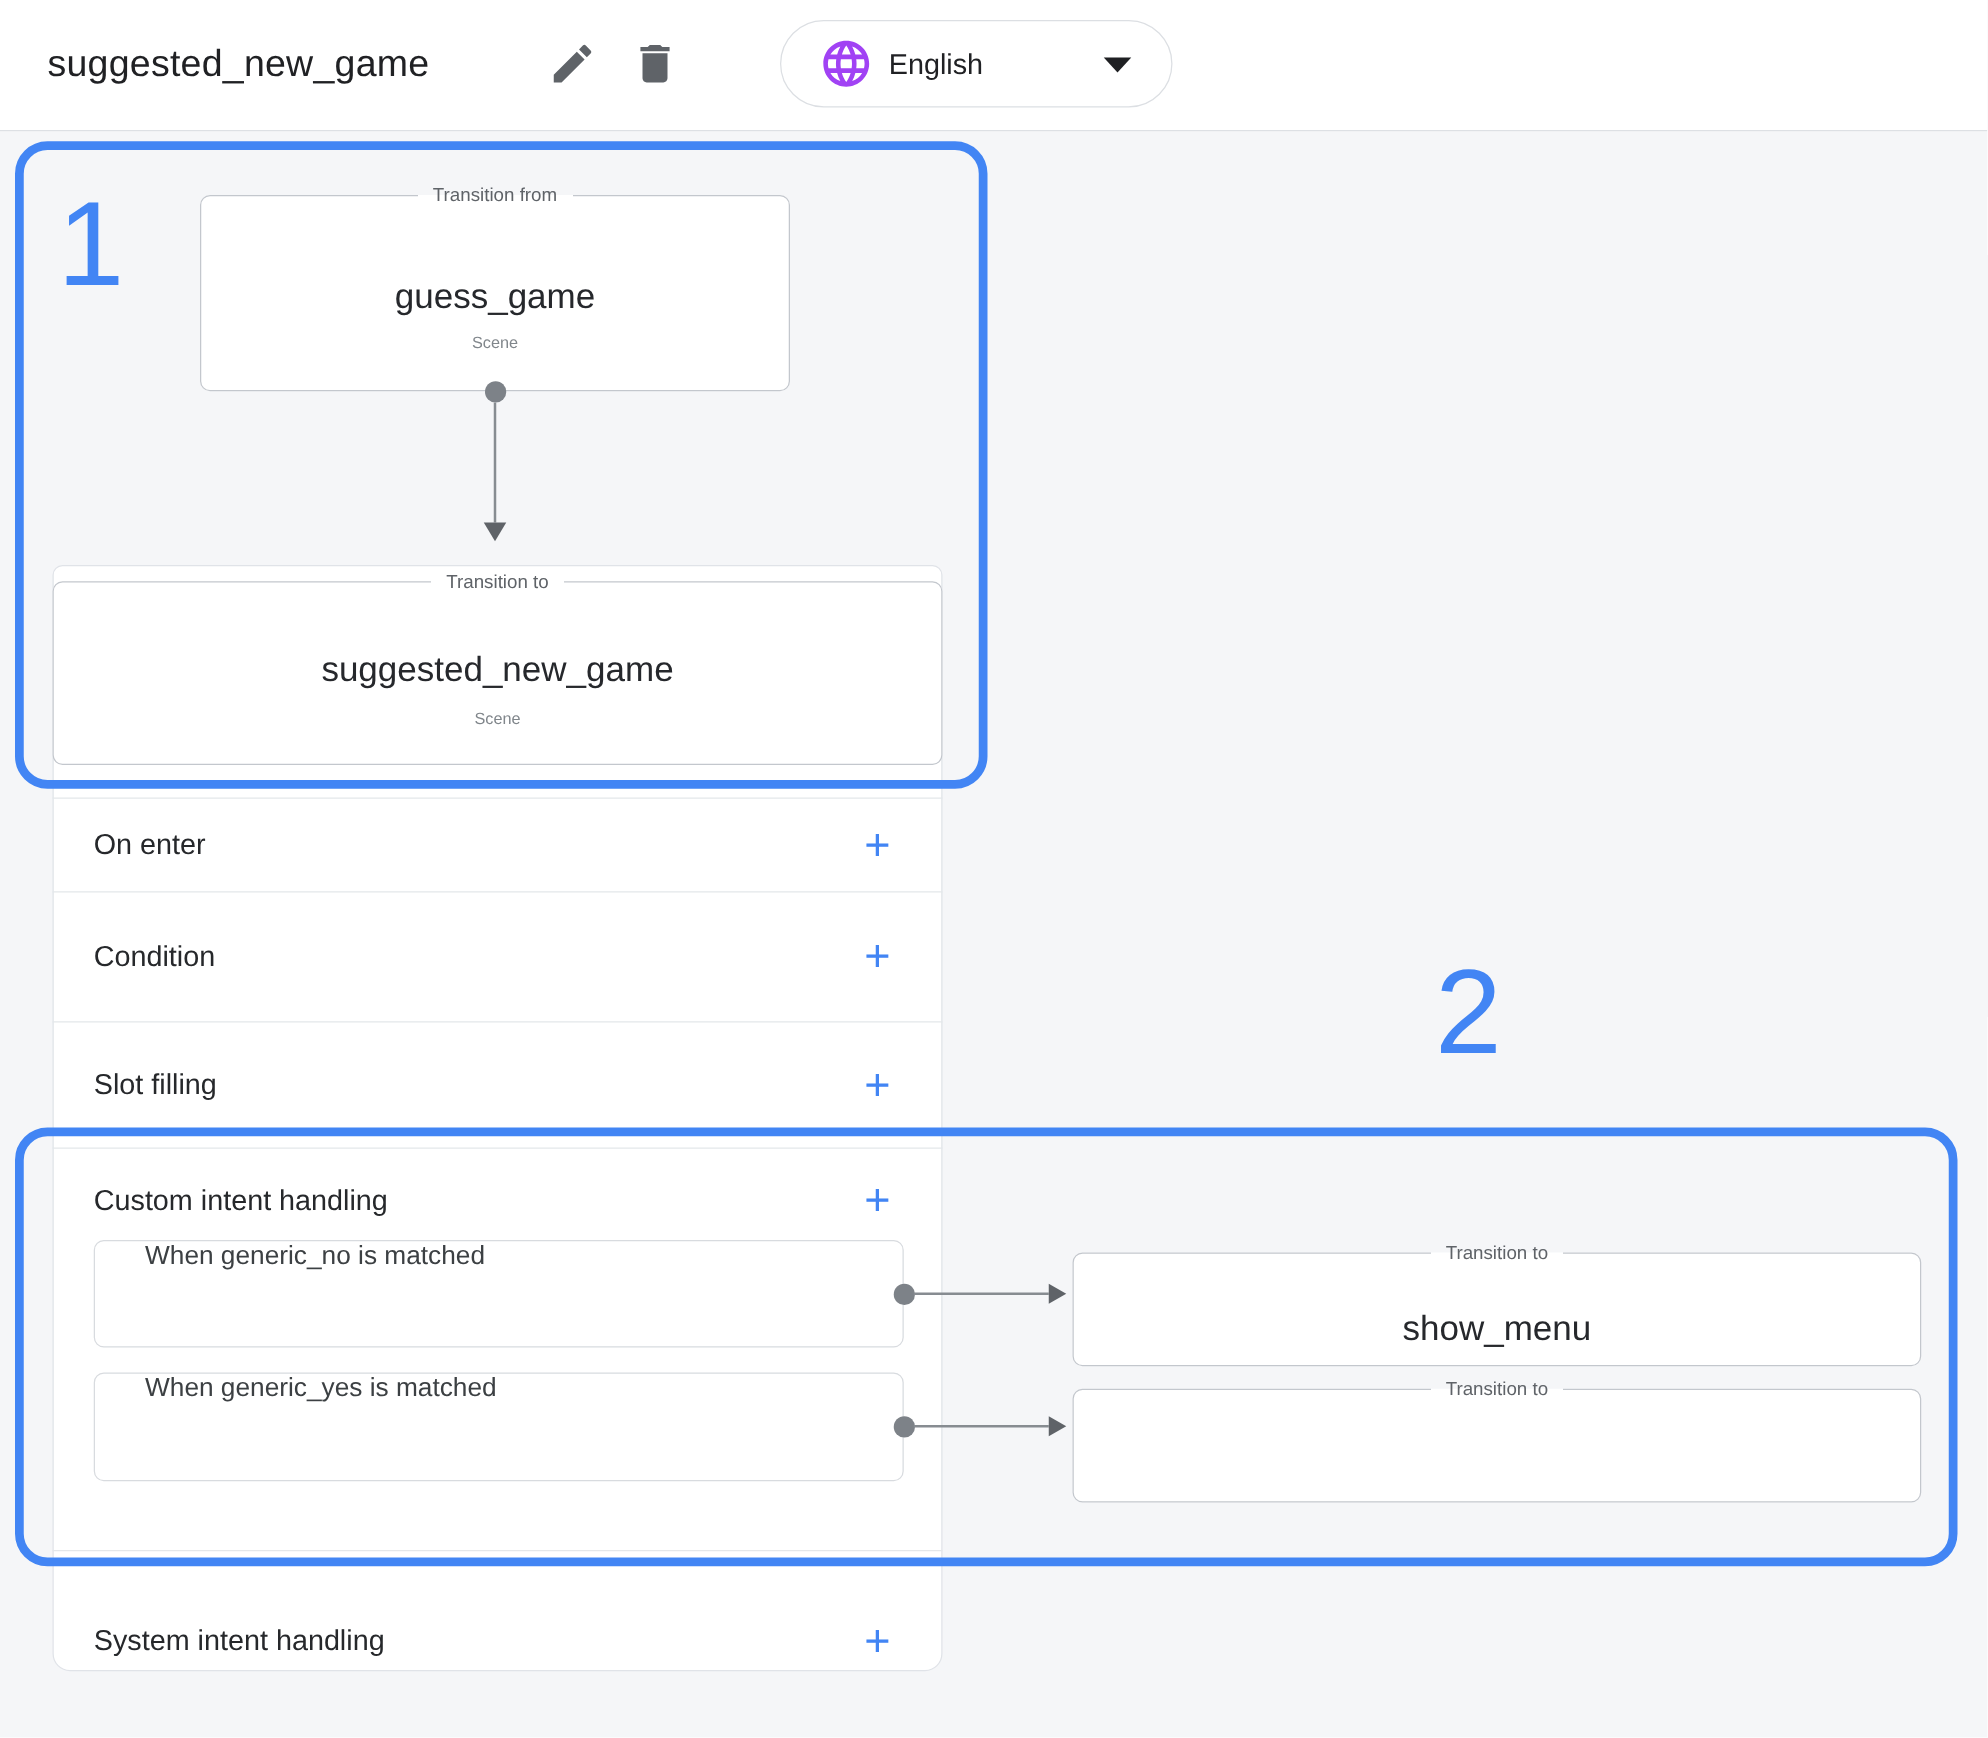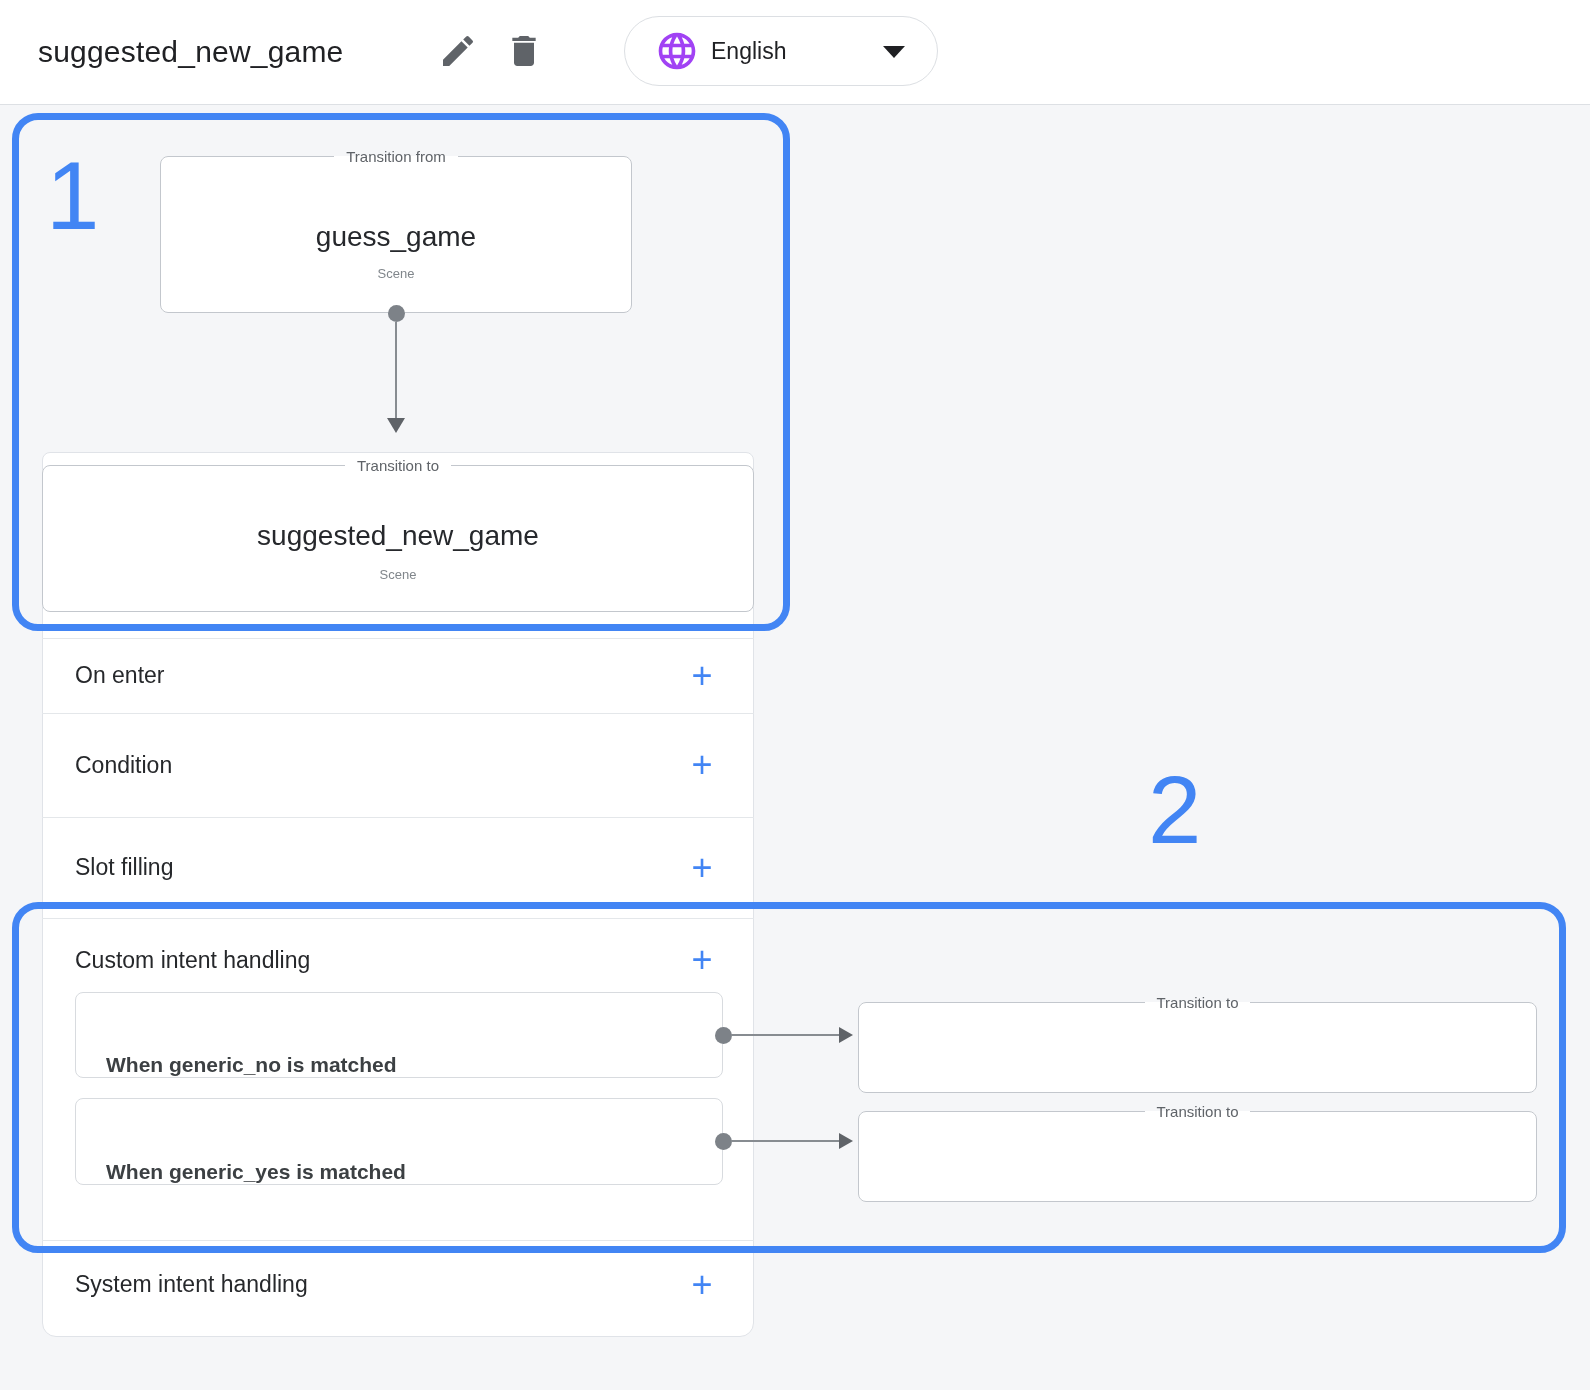--- a/index.html
+++ b/index.html
@@ -64,24 +64,24 @@
   
   .panel{position:absolute;left:42px;top:452px;width:712px;height:885px;background:#fff;border:1px solid #e0e3e8;border-radius:8px 8px 14px 14px;}
   .divider{position:absolute;left:42px;width:712px;height:1px;background:var(--line);}
   .row{position:absolute;left:42px;width:712px;display:flex;align-items:center;justify-content:space-between;padding:0 34px 0 33px;gap:44px;}
   .row-label{font-size:23px;color:#26282b;}
   .add-btn{width:36px;height:36px;border:none;background:transparent;color:var(--accent);font-size:36px;font-weight:400;line-height:34px;text-align:center;cursor:pointer;padding:0;}
   .row-onenter{top:638px;height:75px;}
   .row-condition{top:713px;height:104px;}
   .row-slot{top:817px;height:101px;}
   .row-custom{top:918px;height:84px;}
-  .row-system{top:1240px;height:89px;justify-content:space-between;}
+  .row-system{top:1268px;height:89px;justify-content:space-between;}
 
   
-  .intent-card{position:absolute;left:75px;width:648px;background:#fff;border:1px solid #d8dbdf;border-radius:8px;display:flex;align-items:flex-end;padding-left:30px;cursor:pointer;font-weight:bold;}
+  .intent-card{position:absolute;left:75px;width:648px;background:#fff;border:1px solid #d8dbdf;border-radius:8px;display:flex;align-items:flex-start;padding-left:40px;cursor:pointer;}
   .intent-card .intent-label{font-size:21px;color:var(--ink-soft);}
   .card-no{top:992px;height:86px;}
   .card-yes{top:1098px;height:87px;}
 </style>
 </head>
 <body>
 
 <div class="stage">
 
   <div class="header">
@@ -166,20 +166,21 @@
   <div class="dot" style="left:715px;top:1027px;"></div>
   <div class="hline" style="left:731px;top:1034px;width:108px;"></div>
   <div class="arrow-right" style="left:839px;top:1027px;"></div>
 
   <div class="dot" style="left:715px;top:1133px;"></div>
   <div class="hline" style="left:731px;top:1140px;width:108px;"></div>
   <div class="arrow-right" style="left:839px;top:1133px;"></div>
 
   <fieldset class="node node-show-menu">
     <legend>Transition to</legend>
+    <div class="node-name">show_menu</div>
   </fieldset>
   <fieldset class="node node-routing">
     <legend>Transition to</legend>
   </fieldset>
 
   <div class="callout callout-1"></div>
   <div class="callout callout-2"></div>
   <div class="step-num step-1">1</div>
   <div class="step-num step-2">2</div>
 

